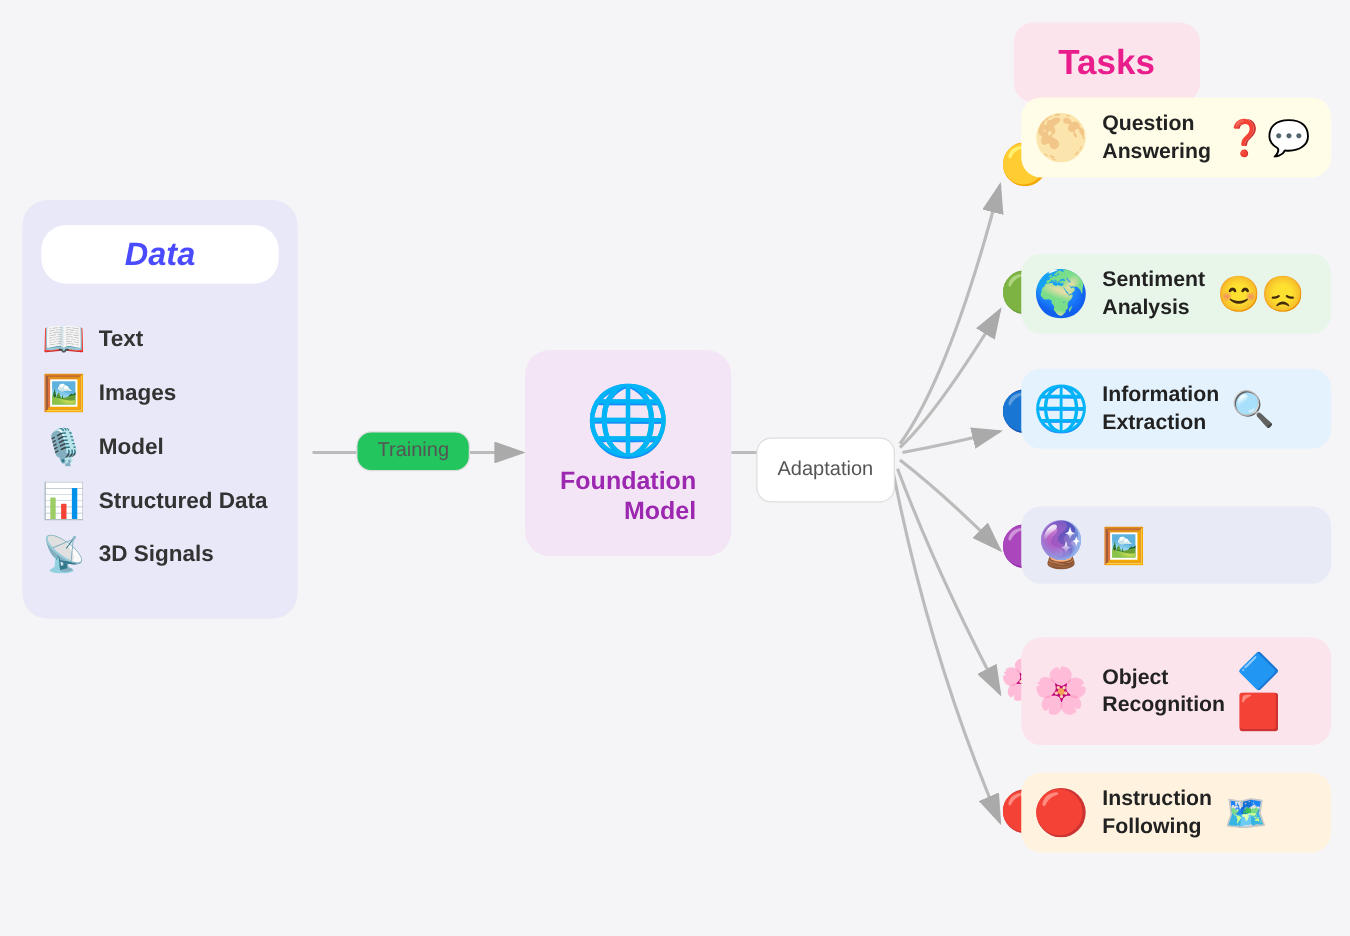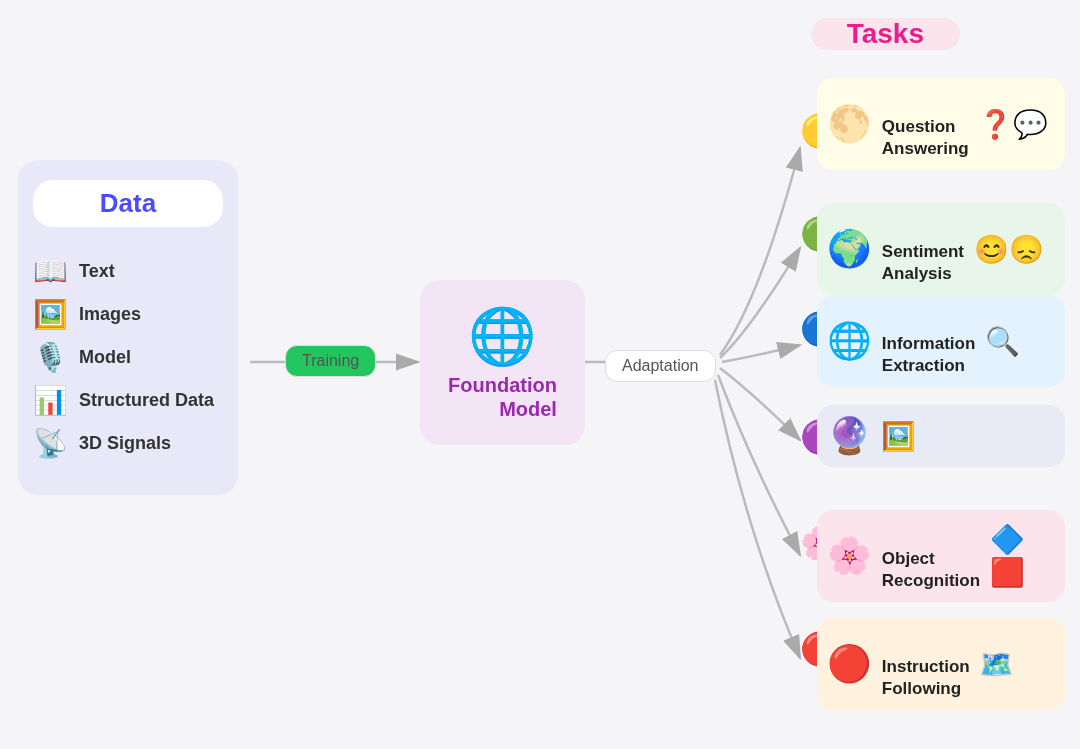--- a/index.html
+++ b/index.html
@@ -28,20 +28,21 @@
       text-align: center;
       padding: 8px 30px;
       margin-bottom: 18px;
       display: inline-block;
       width: 100%;
     }
     .data-title {
       color: #4a4aff;
       font-size: 26px;
       font-weight: bold;
+      font-style: italic;
     }
     .data-item {
       display: flex;
       align-items: center;
       margin: 10px 0;
       font-size: 18px;
       font-weight: 600;
       color: #333;
       gap: 10px;
     }
@@ -51,21 +52,21 @@
       text-align: center;
     }
 
     
     .tasks-title-box {
       position: absolute;
       right: 120px;
       top: 18px;
       background: #fce4ec;
       border-radius: 16px;
-      padding: 0 36px;
+      padding: 16px 36px;
     }
     .tasks-title {
       color: #e91e8c;
       font-size: 28px;
       font-weight: bold;
     }
 
     
     .task-card {
       position: absolute;
@@ -75,21 +76,20 @@
       display: flex;
       align-items: center;
       gap: 10px;
       width: 248px;
     }
     .task-card-text {
       font-size: 17px;
       font-weight: 700;
       color: #222;
       line-height: 1.3;
-      margin-top: 28px;
     }
     .task-icon {
       font-size: 28px;
     }
 
     .card-qa { background: #fffde7; top: 78px; }
     .card-sa { background: #e8f5e9; top: 203px; }
     .card-ie { background: #e3f2fd; top: 295px; }
     .card-ic { background: #e8eaf6; top: 405px; }
     .card-or { background: #fce4ec; top: 510px; }
@@ -136,21 +136,21 @@
 
     
     .adaptation-label {
       position: absolute;
       left: 605px;
       top: 350px;
       font-size: 16px;
       color: #555;
       background: white;
       border-radius: 12px;
-      padding: 6px 16px;
+      padding: 16px 16px;
       border: 1px solid #ddd;
     }
 
     
     .arrows-svg {
       position: absolute;
       top: 0;
       left: 0;
       width: 1080px;
       height: 749px;

